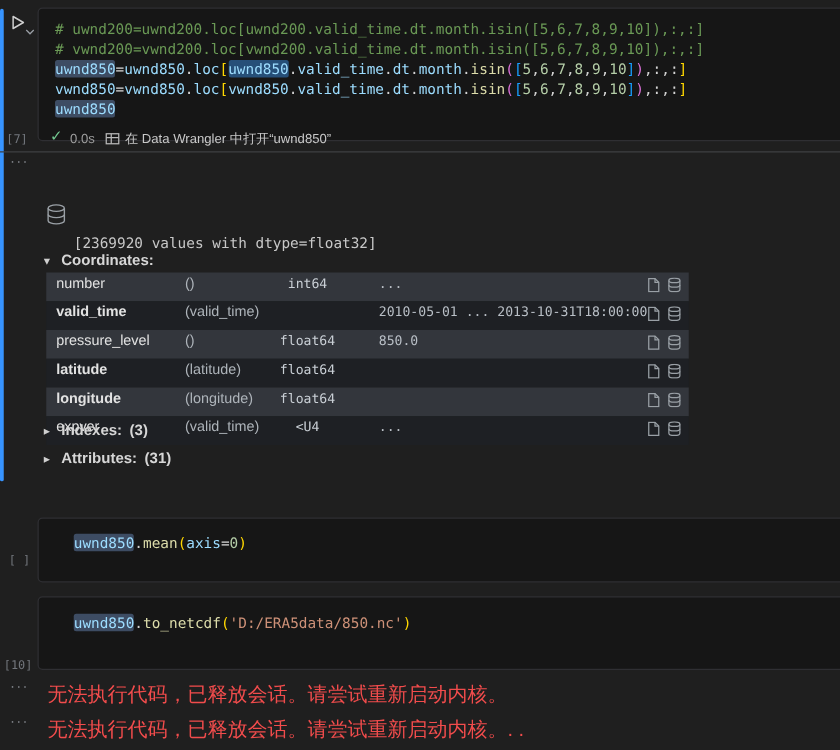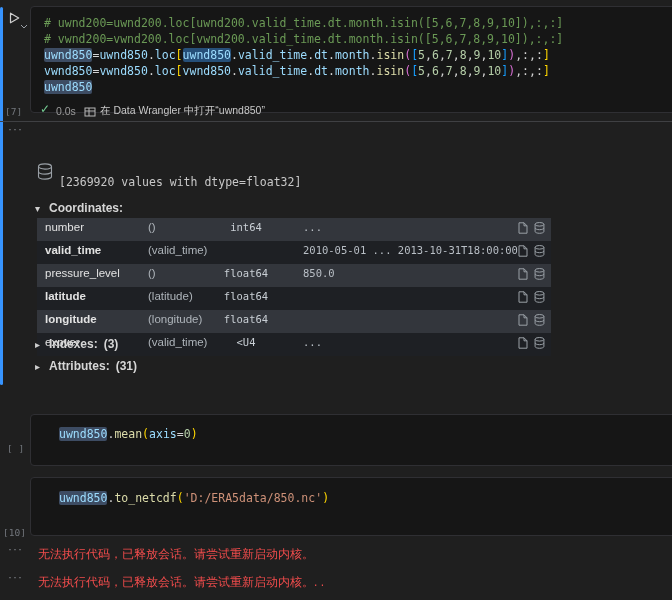--- a/index.html
+++ b/index.html
@@ -56,42 +56,42 @@
 
   .divider{position:absolute;left:0;top:121px;width:672px;height:1px;background:#3f4043}
 
   .gut-more{position:absolute;left:8px;color:#84888e;font-size:12px;letter-spacing:1px;cursor:pointer}
   .m1{top:122px}
   .m2{top:542px}
   .m3{top:570px}
 
   .xr-header{position:absolute;left:38px;top:130px;font-size:12.5px;color:#d4d4d4}
   .xr-dataicon{position:absolute;left:37px;top:163px;cursor:pointer}
-  .xr-preview{position:absolute;left:59px;top:175px;font-size:11.5px;color:#c8c8c8}
+  .xr-preview{position:absolute;left:59px;top:187px;font-size:11.5px;color:#c8c8c8}
 
   .xr-sec{position:absolute;left:35px;font-size:12px;color:#d6d6d6;cursor:pointer}
   .sec-coords{top:201px}
   .sec-idx{top:337px}
   .sec-attr{top:359px}
   .tri{display:inline-block;font-size:10px;color:#cfcfcf;margin-right:5px;width:9px}
   .sec-label{font-weight:700}
   .sec-count{font-weight:700;margin-left:6px}
 
   .xr-table{position:absolute;left:37px;top:218px;width:514px}
   .xr-row{position:relative;height:23px;line-height:19px;font-size:11.5px}
   .xr-row.odd{background:#33363c}
   .xr-row.even{background:#1e2024}
   .c-name{position:absolute;left:8px;color:#e2e2e2}
   .c-dims{position:absolute;left:111px;color:#aeb4ba}
   .c-dtype{position:absolute;left:158px;width:102px;text-align:center;color:#c9cfd5;font-family:"DejaVu Sans Mono",monospace;font-size:10.5px}
   .c-vals{position:absolute;left:266px;color:#b9bfc6;font-family:"DejaVu Sans Mono",monospace;font-size:10.5px;white-space:pre}
   .c-icons{position:absolute;right:6px;top:0;height:19px;display:flex;gap:6px;align-items:center}
   .ric{display:inline-flex;cursor:pointer}
 
-  .err{position:absolute;left:38px;font-size:12px;color:#F14C4C;white-space:pre}
+  .err{position:absolute;left:38px;font-size:16px;color:#F14C4C;white-space:pre}
   .e1{top:546px}
   .e2{top:574px}
   .e3{top:591px}
 </style>
 </head>
 <body>
 
 <div class="screen">
 
   <div class="focus-bar"></div>

